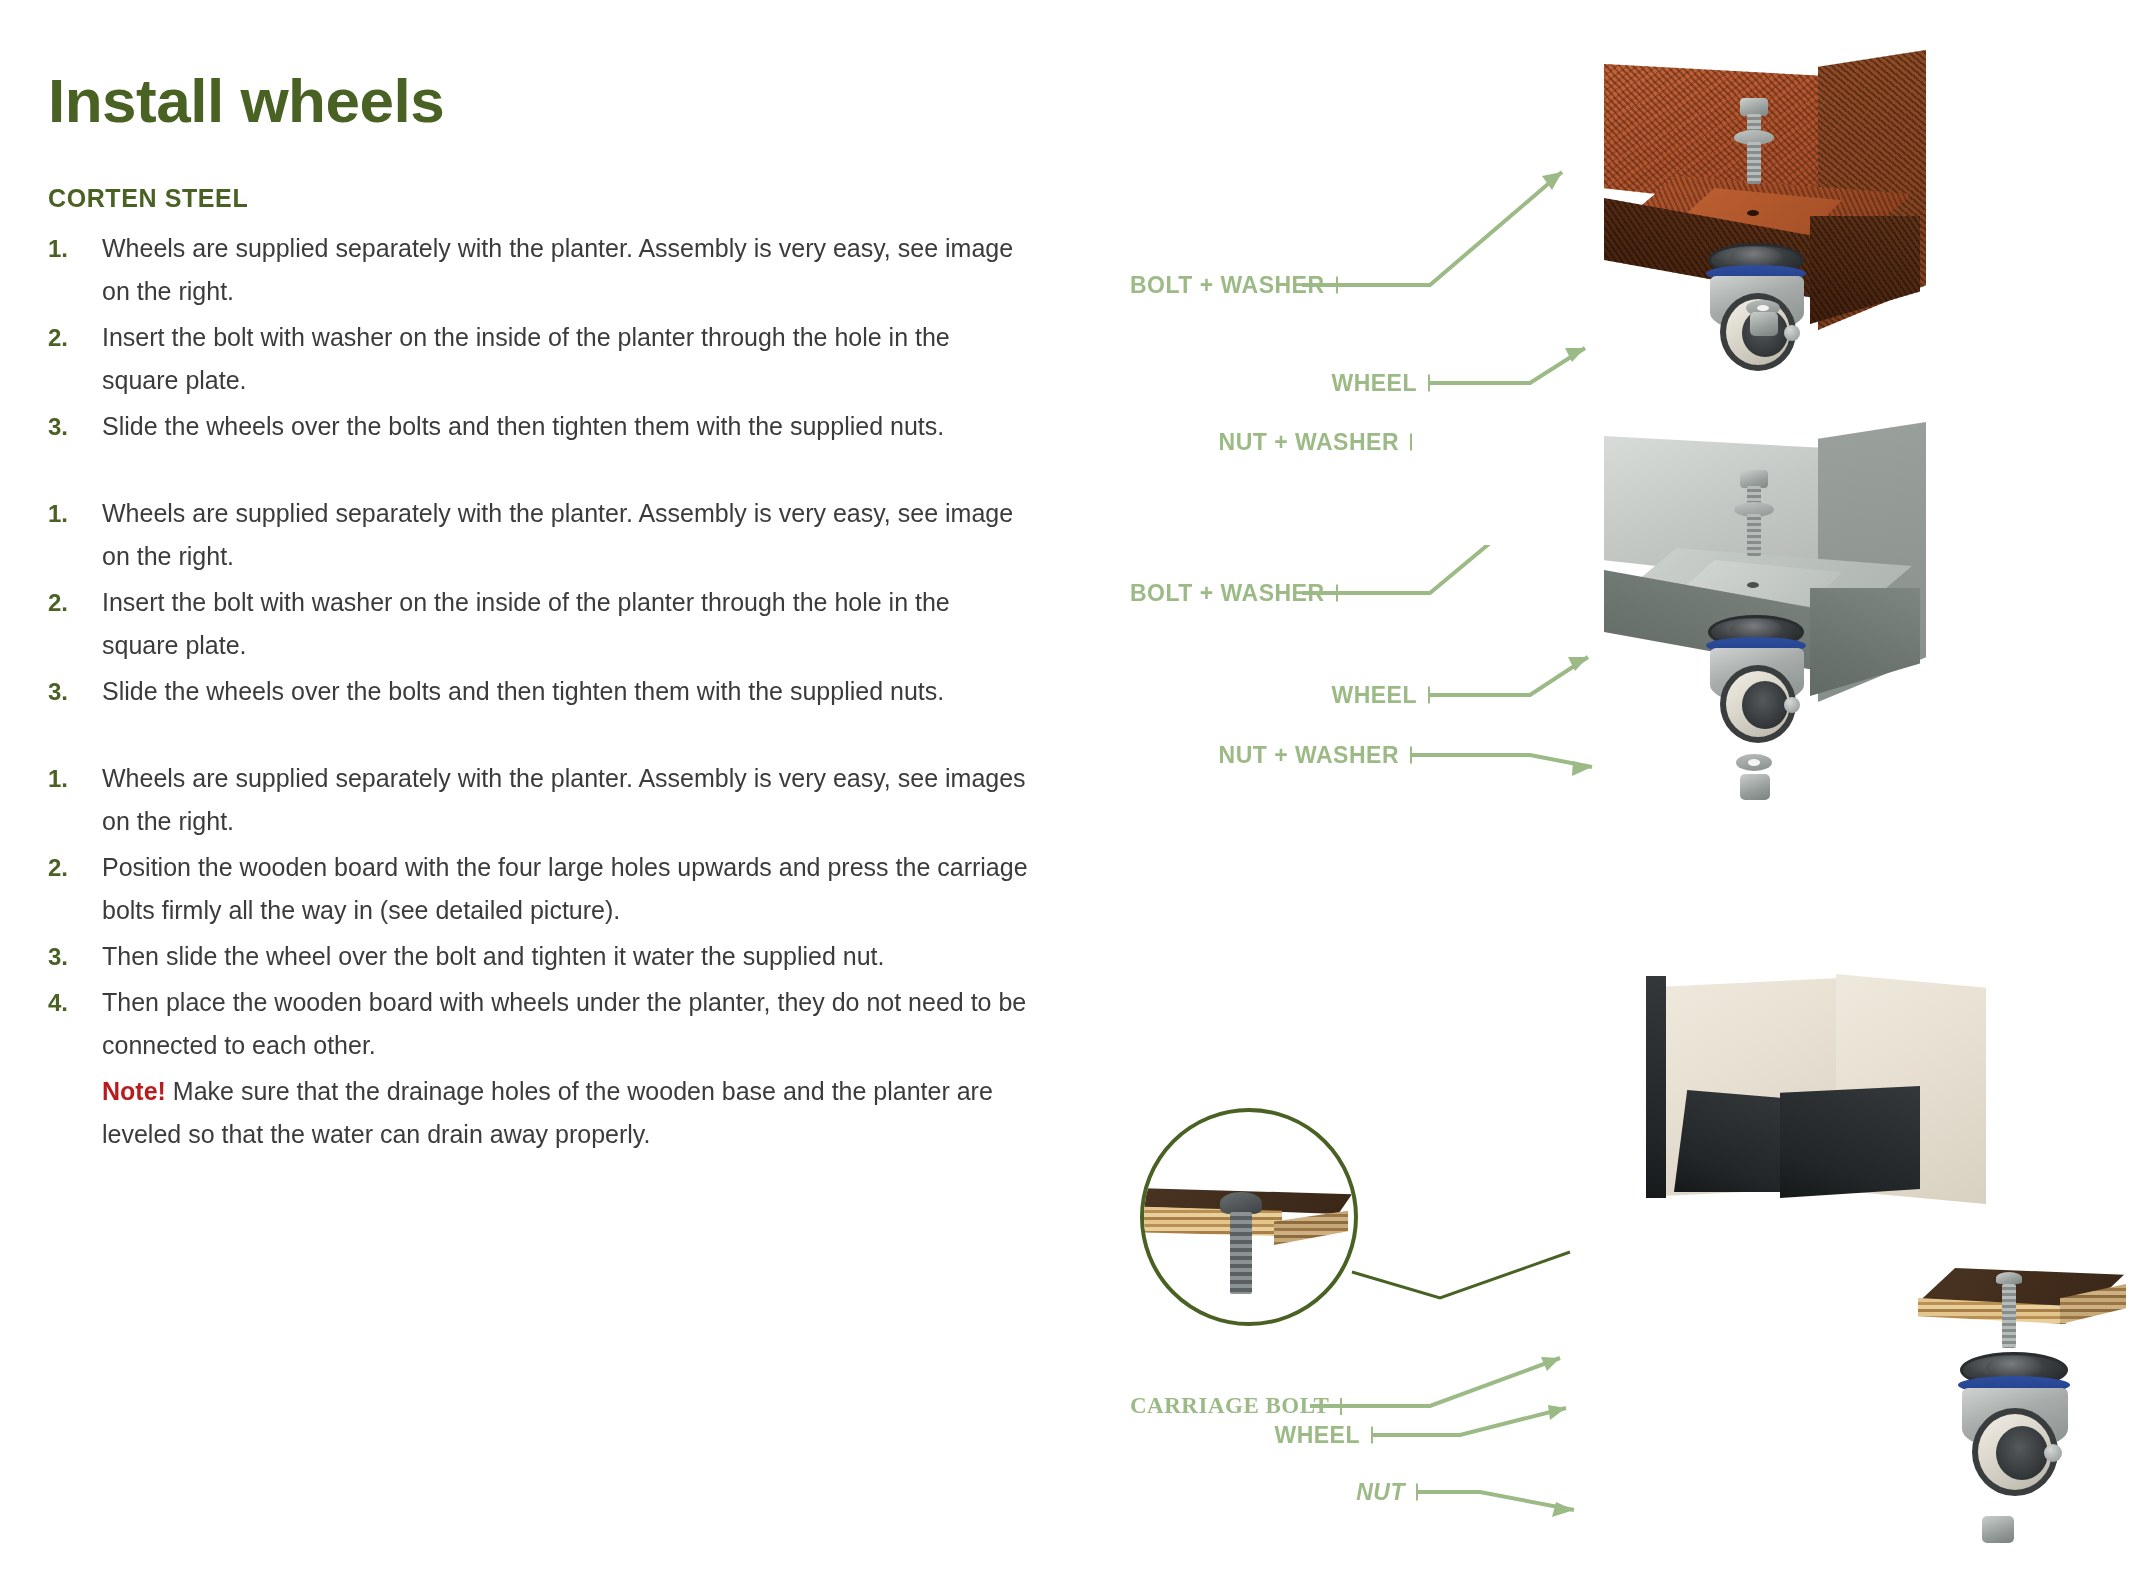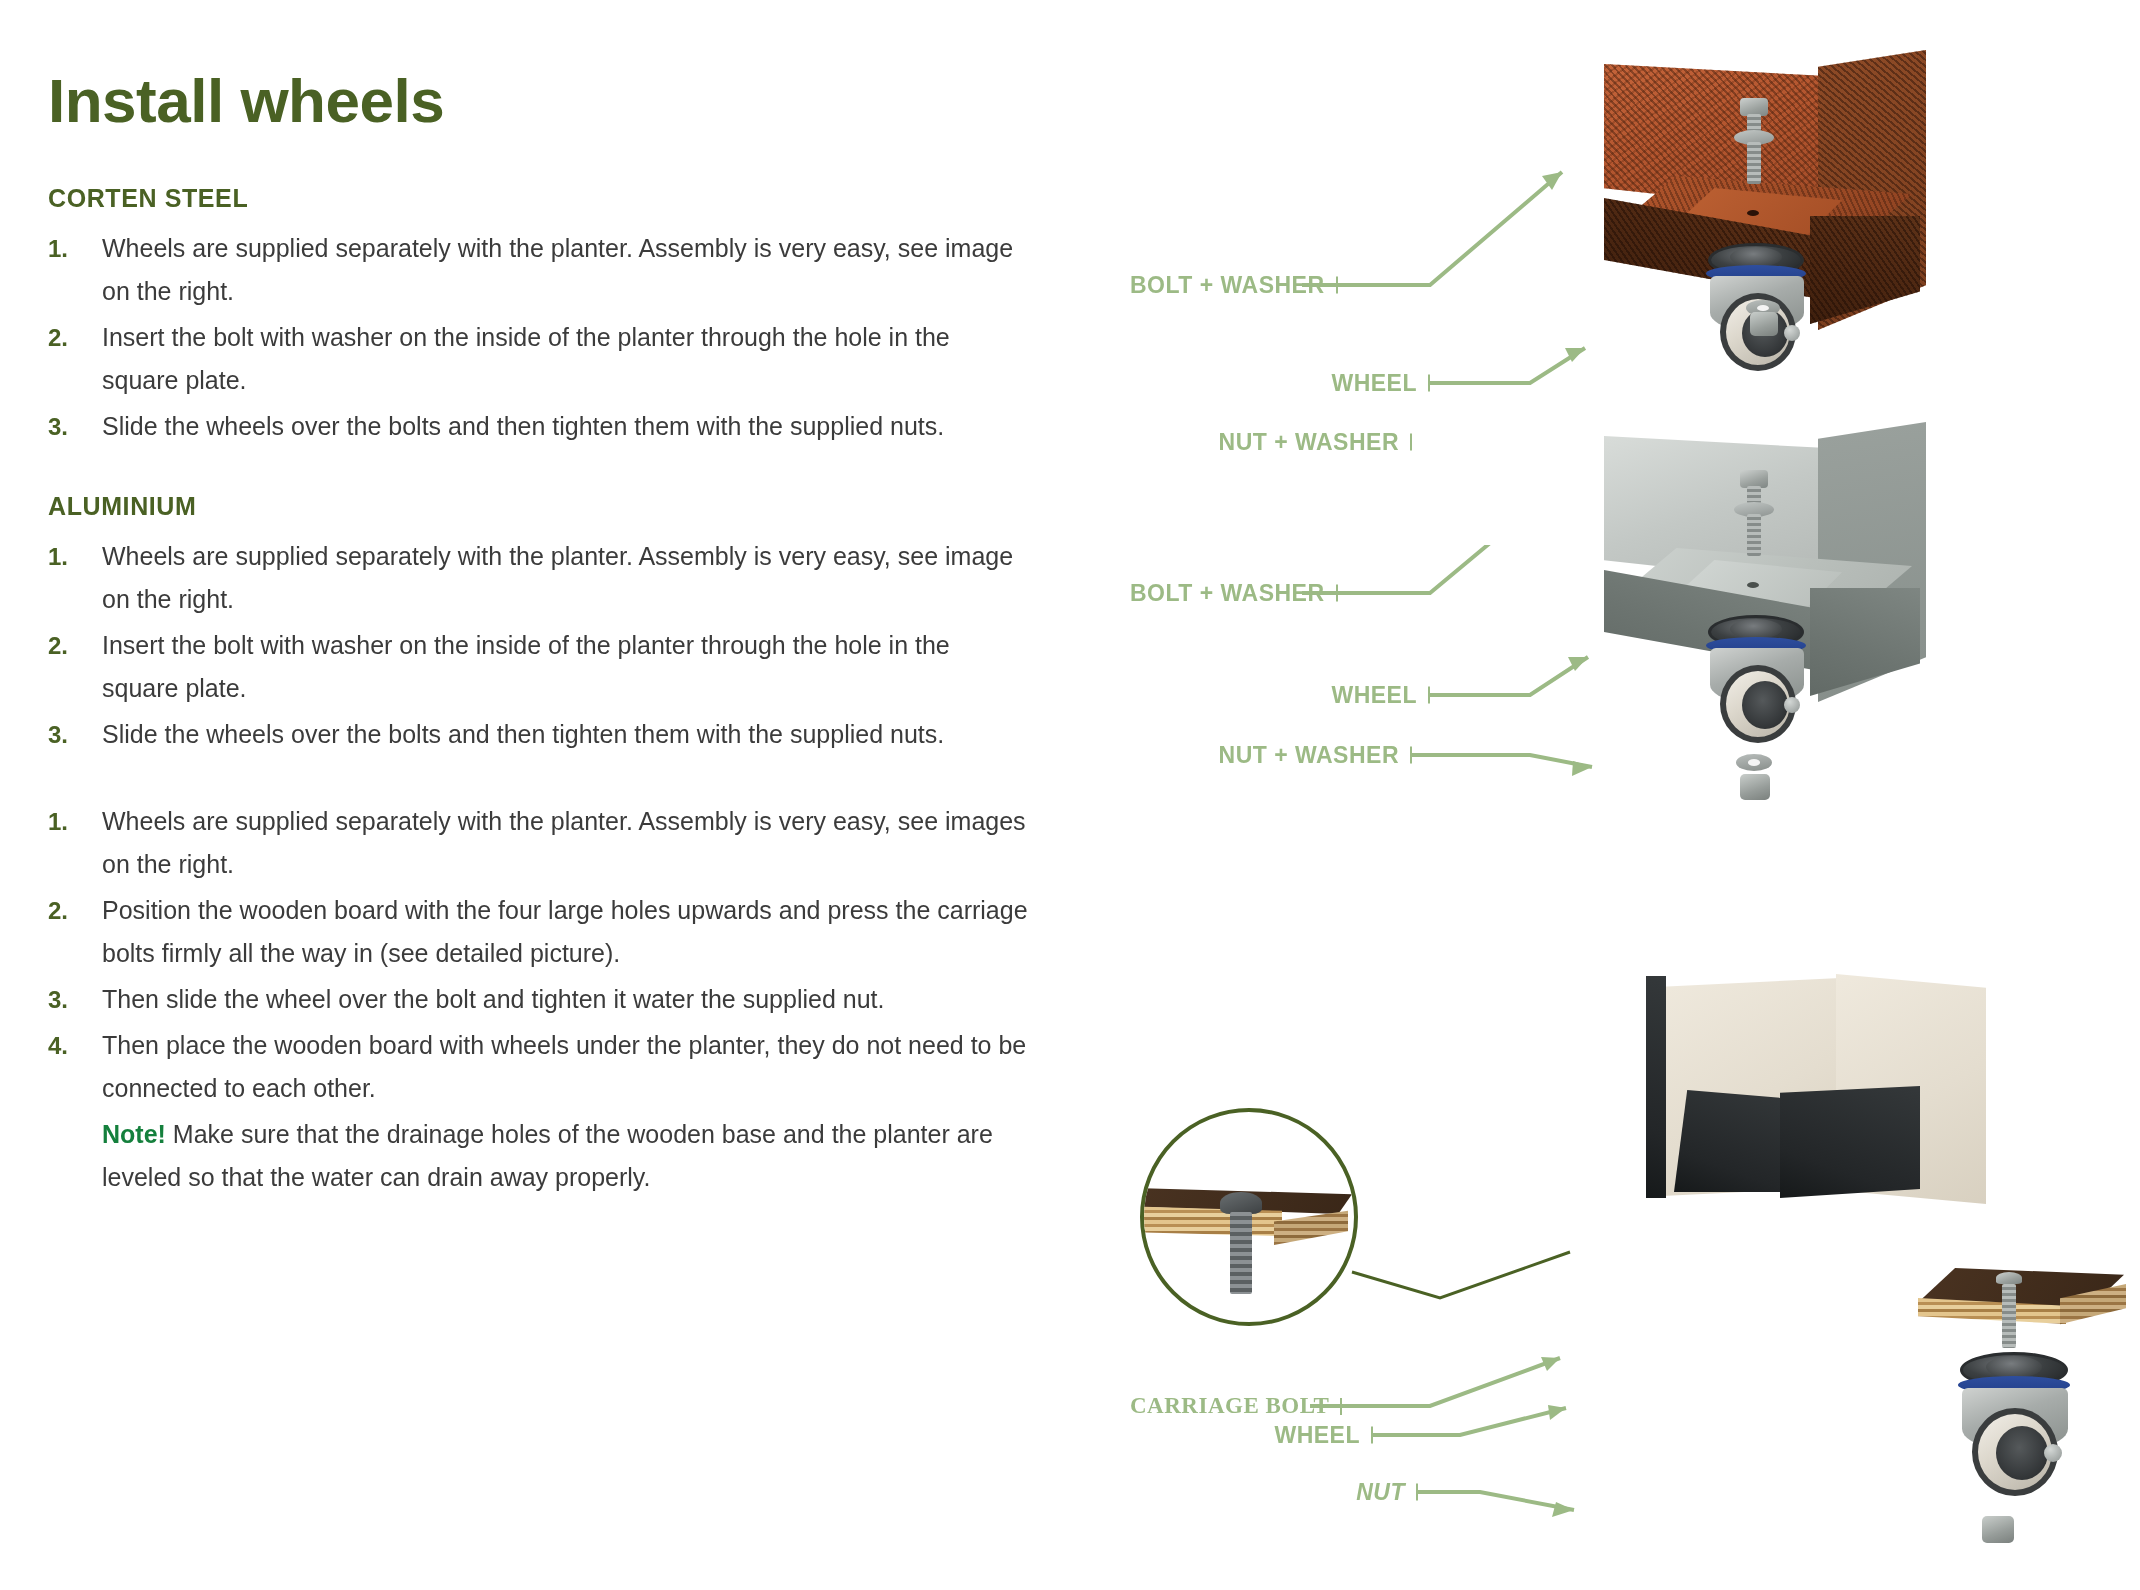--- a/index.html
+++ b/index.html
@@ -49,21 +49,21 @@
   .step-text {
     flex: 1 1 auto;
     font-size: 25px;
     color: #3b3b3b;
     line-height: 43px;
     font-weight: 400;
     max-width: 930px;
   }
   .note-lead {
     font-weight: 700;
-    color: #15803d;
+    color: #b91c1c;
   }
   .note-line {
     margin-top: 0px;
     font-size: 25px;
     color: #3b3b3b;
     line-height: 43px;
     padding-left: 54px;
     max-width: 984px;
   }
 
@@ -217,21 +217,20 @@
           <span class="step-text">Insert the bolt with washer on the inside of the planter through the hole in the square plate.</span>
         </li>
         <li>
           <span class="step-num">3.</span>
           <span class="step-text">Slide the wheels over the bolts and then tighten them with the supplied nuts.</span>
         </li>
       </ol>
     </div>
 
     <div class="section">
-      <div class="section-heading">ALUMINIUM</div>
       <ol class="steps">
         <li>
           <span class="step-num">1.</span>
           <span class="step-text">Wheels are supplied separately with the planter. Assembly is very easy, see image on the right.</span>
         </li>
         <li>
           <span class="step-num">2.</span>
           <span class="step-text">Insert the bolt with washer on the inside of the planter through the hole in the square plate.</span>
         </li>
         <li>

